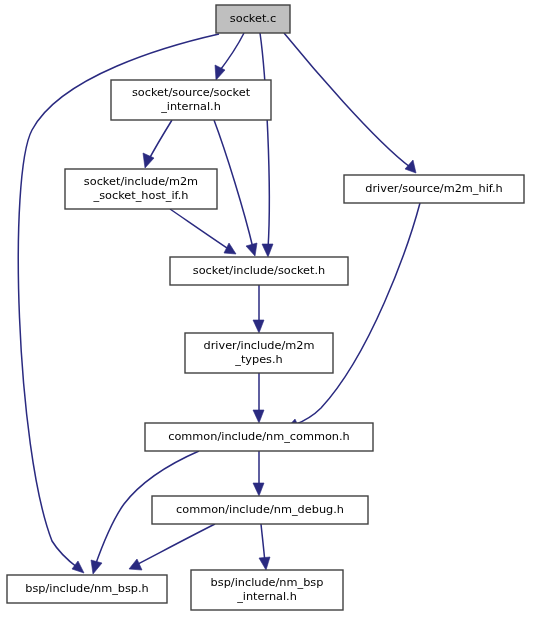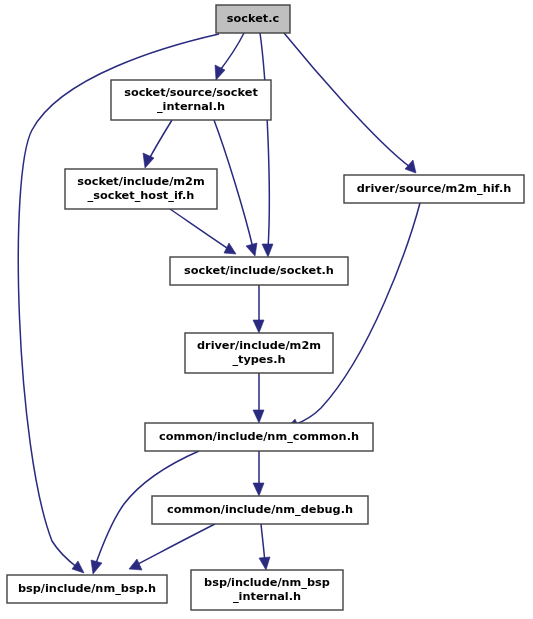--- a/index.html
+++ b/index.html
@@ -10,21 +10,20 @@
   body {
     width: 533px;
     height: 619px;
     font-family: "DejaVu Sans", sans-serif;
     overflow: hidden;
   }
   #graph-root {
     position: relative;
     width: 533px;
     height: 452px;
-    font-weight: bold;
   }
   svg.graph {
     display: block;
     width: 533px;
     height: 619px;
   }
   .node-box {
     fill: #ffffff;
     stroke: #404040;
     stroke-width: 1.4;

